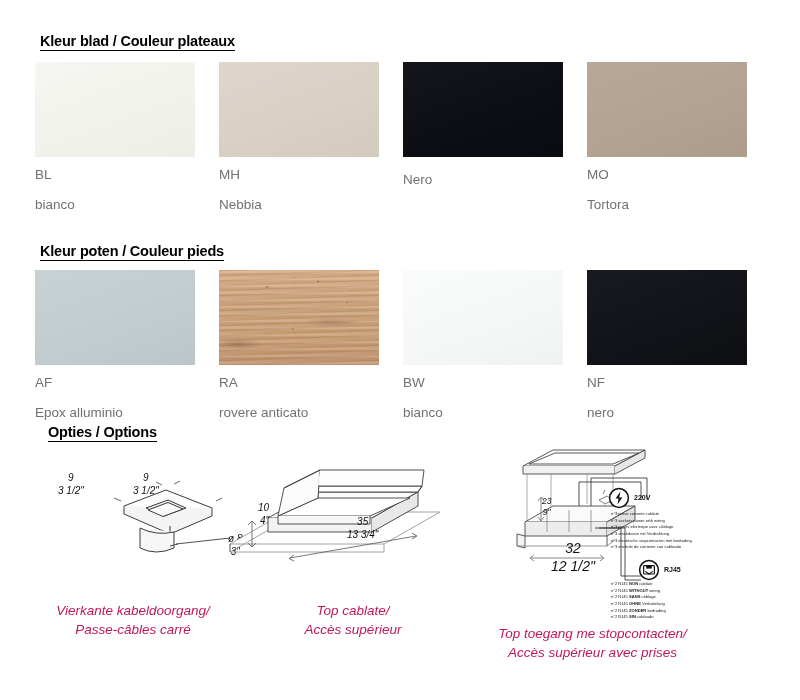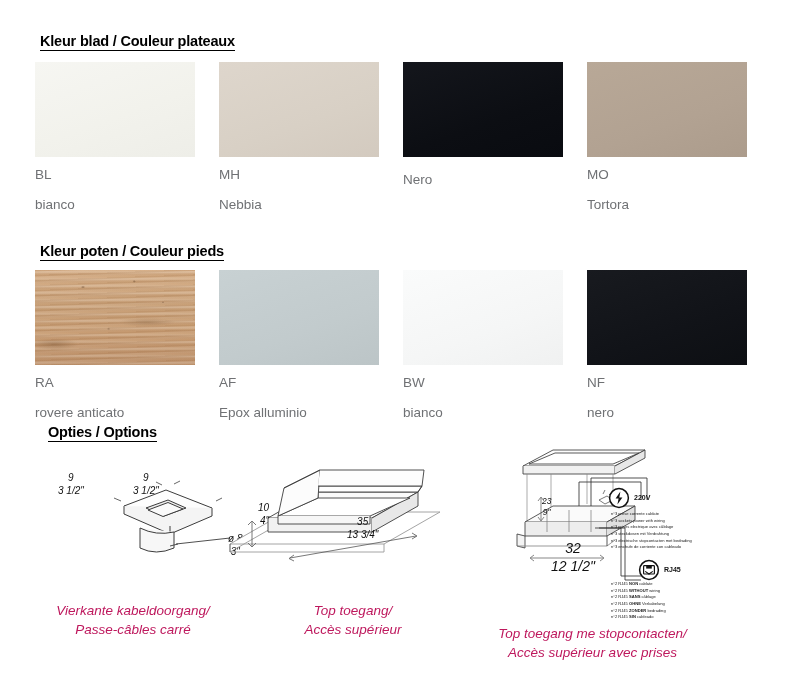--- a/index.html
+++ b/index.html
@@ -111,28 +111,28 @@
       <div class="swatch-chip" style="background-color:#b3a393;background-image:linear-gradient(160deg,#b8a897 0%,#b2a292 60%,#ac9c8c 100%);"></div>
       <div class="swatch-code">MO</div>
       <div class="swatch-name">Tortora</div>
     </div>
   </div>
 
   <div class="section-header" style="left:40px;top:243px;">Kleur poten / Couleur pieds</div>
 
   <div class="swatch-row" style="top:270px;">
     <div class="swatch-cell">
+      <div class="swatch-chip" style="background-color:#c3ccce;background-image:linear-gradient(160deg,#c8d1d3 0%,#c2cbcd 60%,#bcc5c7 100%);"></div>
+      <div class="swatch-code">AF</div>
+      <div class="swatch-name">Epox alluminio</div>
+    </div>
+    <div class="swatch-cell">
       <div class="swatch-chip wood"></div>
       <div class="swatch-code">RA</div>
       <div class="swatch-name">rovere anticato</div>
-    </div>
-    <div class="swatch-cell">
-      <div class="swatch-chip" style="background-color:#c3ccce;background-image:linear-gradient(160deg,#c8d1d3 0%,#c2cbcd 60%,#bcc5c7 100%);"></div>
-      <div class="swatch-code">AF</div>
-      <div class="swatch-name">Epox alluminio</div>
     </div>
     <div class="swatch-cell">
       <div class="swatch-chip" style="background-color:#f6f7f7;background-image:linear-gradient(160deg,#fafbfb 0%,#f5f6f6 60%,#f0f1f1 100%);"></div>
       <div class="swatch-code">BW</div>
       <div class="swatch-name">bianco</div>
     </div>
     <div class="swatch-cell">
       <div class="swatch-chip" style="background-color:#121418;background-image:linear-gradient(160deg,#181a1f 0%,#111318 60%,#0d0f13 100%);"></div>
       <div class="swatch-code">NF</div>
       <div class="swatch-name">nero</div>
@@ -324,21 +324,21 @@
     <div><span>n°2 RJ45 </span><b>ZONDER</b><span> bedrading</span></div>
     <div><span>n°2 RJ45 </span><b>SIN</b><span> cableado</span></div>
   </div>
 
   <div class="opt-caption" style="left:38px;top:601px;width:190px;">
     <span>Vierkante kabeldoorgang/</span><br>
     <span>Passe-câbles carré</span>
   </div>
 
   <div class="opt-caption" style="left:278px;top:601px;width:150px;">
-    <span>Top toegang/</span><br>
+    <span>Top cablate/</span><br>
     <span>Accès supérieur</span>
   </div>
 
   <div class="opt-caption" style="left:455px;top:624px;width:275px;">
     <span>Top toegang me stopcontacten/</span><br>
     <span>Accès supérieur avec prises</span>
   </div>
 
 </div>
 

